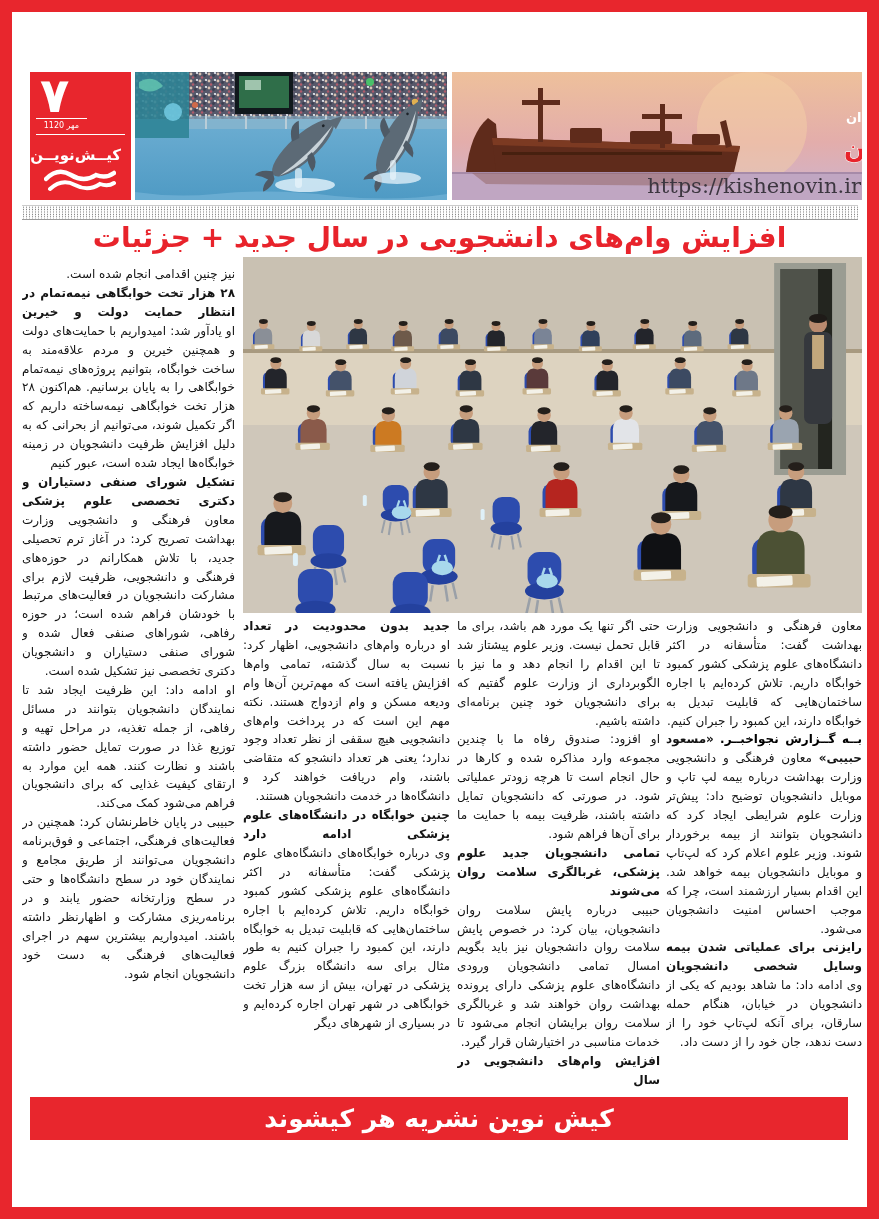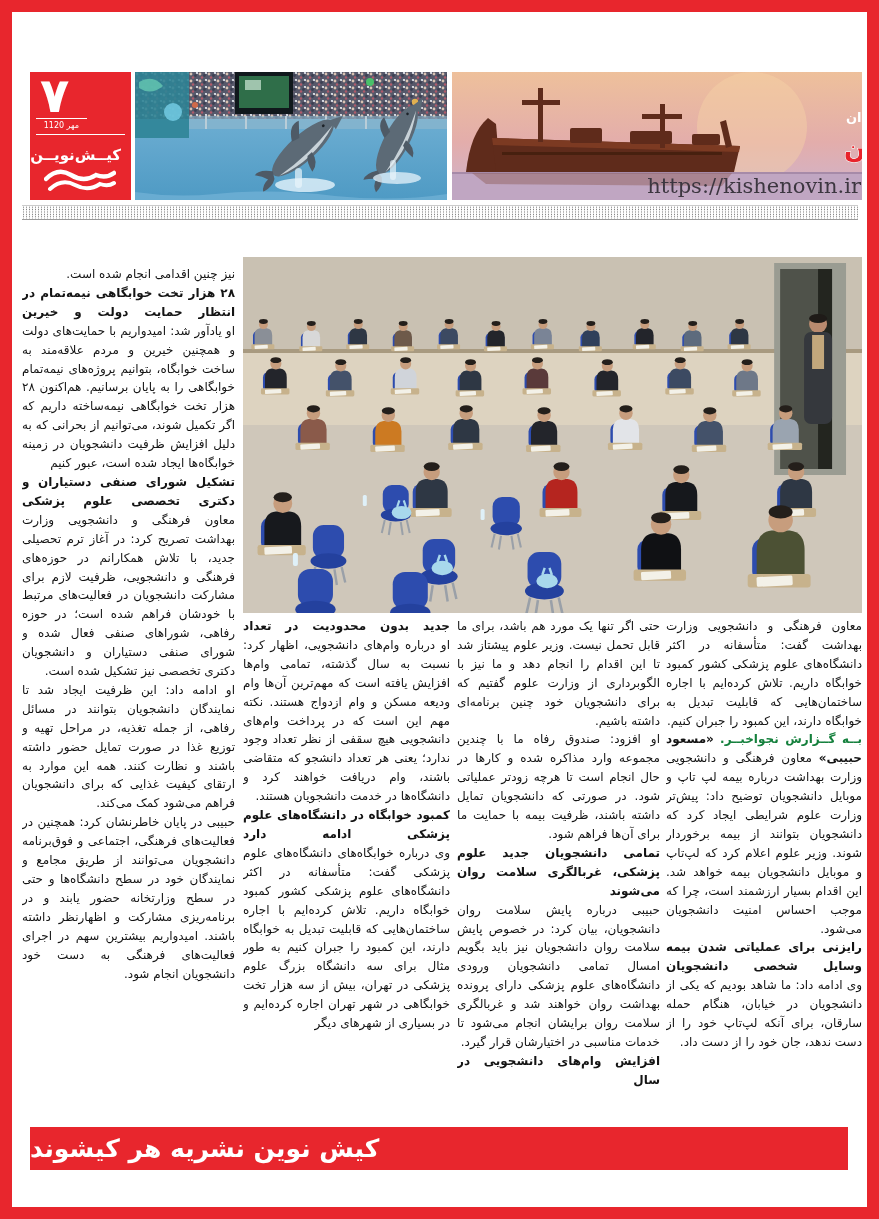--- a/index.html
+++ b/index.html
@@ -34,26 +34,26 @@
   .exam-photo{position:absolute;left:243px;top:257px;width:619px;height:356px;}
 
   .col{position:absolute;direction:rtl;text-align:justify;font-size:12px;line-height:18.9px;
     color:#141414;overflow:hidden;}
   .col p{margin:0;}
   .col-left{left:22px;top:265px;width:213px;height:828px;}
   .col-midleft{left:243px;top:617px;width:207px;height:473px;}
   .col-midright{left:457px;top:617px;width:203px;height:473px;}
   .col-right{left:666px;top:617px;width:196px;height:473px;}
   .subhead{font-weight:bold;text-align:justify;text-align-last:justify;}
-  .redbold{color:#15803d;font-weight:bold;}
+  .redbold{color:#000000;font-weight:bold;}
   .boldname{font-weight:bold;}
 
   .banner{position:absolute;left:30px;top:1097px;width:818px;height:43px;background:#e8262d;
-    color:#ffffff;display:flex;align-items:center;justify-content:flex-end;
-    font-size:25px;font-weight:bold;direction:rtl;margin-top:30px;}
+    color:#ffffff;display:flex;align-items:center;justify-content:center;
+    font-size:25px;font-weight:bold;direction:rtl;}
 </style>
 </head>
 <body>
 
 <div class="page">
 
   <div class="frame top"></div>
   <div class="frame bottom"></div>
   <div class="frame left"></div>
   <div class="frame right"></div>
@@ -160,20 +160,21 @@
       <path d="M50 80 h220 v3 h-220 z" fill="#47200f"></path>
     </g>
     <path d="M20 101 L280 101 L270 114 L34 112 Z" fill="#8d5a57" opacity="0.45"></path>
     <text x="394" y="50" text-anchor="end" font-size="13" font-weight="bold" fill="#ffffff" style="direction:rtl" font-family="DejaVu Sans, sans-serif">نشریه‌ای برای همه کیشوندان</text>
     <text x="392" y="84" text-anchor="end" font-size="25" font-weight="bold" fill="#e8232b" stroke="#ffffff" stroke-width="1" paint-order="stroke" style="direction:rtl" font-family="DejaVu Sans, sans-serif">کیــش‌نویــن</text>
     <text x="409" y="121" text-anchor="end" font-size="21" fill="#3c3640" font-family="DejaVu Serif, serif">https://kishenovin.ir</text>
   </svg>
 
   <div class="dotband"></div>
 
+  <div class="headline">افزایش وام‌های دانشجویی در سال جدید + جزئیات</div>
 
   <svg class="exam-photo" viewBox="0 0 620 356" preserveAspectRatio="none">
     <defs>
       <symbol id="stu" overflow="visible">
         <rect x="0" y="22" width="34" height="30" rx="8" fill="#2d4cae"></rect>
         <path d="M3 30 Q3 18 13 17 L25 17 Q35 18 35 30 L35 50 L3 50 Z" fill="currentColor"></path>
         <circle cx="19" cy="10" r="8.2" fill="#c79d7d"></circle>
         <ellipse cx="19" cy="4.6" rx="8" ry="4.4" fill="#241f1b"></ellipse>
         <rect x="-3" y="46" width="42" height="9" rx="2" fill="#c7b28c"></rect>
         <rect x="3" y="47.5" width="24" height="6.5" rx="1" fill="#f3f1e8" transform="rotate(-3 15 51)"></rect>
@@ -287,21 +288,21 @@
     <p>حتی اگر تنها یک مورد هم باشد، برای ما قابل تحمل نیست. وزیر علوم پیشتاز شد تا این اقدام را انجام دهد و ما نیز با الگوبرداری از وزارت علوم گفتیم که برای دانشجویان خود چنین برنامه‌ای داشته باشیم.</p>
     <p>او افزود: صندوق رفاه ما با چندین مجموعه وارد مذاکره شده و کارها در حال انجام است تا هرچه زودتر عملیاتی شود. در صورتی که دانشجویان تمایل داشته باشند، ظرفیت بیمه با حمایت ما برای آن‌ها فراهم شود.</p>
     <p class="subhead">تمامی دانشجویان جدید علوم پزشکی، غربالگری سلامت روان می‌شوند</p>
     <p>حبیبی درباره پایش سلامت روان دانشجویان، بیان کرد: در خصوص پایش سلامت روان دانشجویان نیز باید بگویم امسال تمامی دانشجویان ورودی دانشگاه‌های علوم پزشکی دارای پرونده بهداشت روان خواهند شد و غربالگری سلامت روان برایشان انجام می‌شود تا خدمات مناسبی در اختیارشان قرار گیرد.</p>
     <p class="subhead">افزایش وام‌های دانشجویی در سال</p>
   </div>
 
   <div class="col col-midleft">
     <p class="subhead">جدید بدون محدودیت در تعداد</p>
     <p>او درباره وام‌های دانشجویی، اظهار کرد: نسبت به سال گذشته، تمامی وام‌ها افزایش یافته است که مهم‌ترین آن‌ها وام ودیعه مسکن و وام ازدواج هستند. نکته مهم این است که در پرداخت وام‌های دانشجویی هیچ سقفی از نظر تعداد وجود ندارد؛ یعنی هر تعداد دانشجو که متقاضی باشند، وام دریافت خواهند کرد و دانشگاه‌ها در خدمت دانشجویان هستند.</p>
-    <p class="subhead">کمبود خوابگاه در دانشگاه‌های علوم پزشکی ادامه دارد</p>
+    <p class="subhead">چنین خوابگاه در دانشگاه‌های علوم پزشکی ادامه دارد</p>
     <p>وی درباره خوابگاه‌های دانشگاه‌های علوم پزشکی گفت: متأسفانه در اکثر دانشگاه‌های علوم پزشکی کشور کمبود خوابگاه داریم. تلاش کرده‌ایم با اجاره ساختمان‌هایی که قابلیت تبدیل به خوابگاه دارند، این کمبود را جبران کنیم به طور مثال برای سه دانشگاه بزرگ علوم پزشکی در تهران، بیش از سه هزار تخت خوابگاهی در شهر تهران اجاره کرده‌ایم و در بسیاری از شهرهای دیگر</p>
   </div>
 
   <div class="col col-left">
     <p>نیز چنین اقدامی انجام شده است.</p>
     <p class="subhead">۲۸ هزار تخت خوابگاهی نیمه‌تمام در انتظار حمایت دولت و خیرین</p>
     <p>او یادآور شد: امیدواریم با حمایت‌های دولت و همچنین خیرین و مردم علاقه‌مند به ساخت خوابگاه، بتوانیم پروژه‌های نیمه‌تمام خوابگاهی را به پایان برسانیم. هم‌اکنون ۲۸ هزار تخت خوابگاهی نیمه‌ساخته داریم که اگر تکمیل شوند، می‌توانیم از بحرانی که به دلیل افزایش ظرفیت دانشجویان در زمینه خوابگاه‌ها ایجاد شده است، عبور کنیم</p>
     <p class="subhead">تشکیل شورای صنفی دستیاران و دکتری تخصصی علوم پزشکی</p>
     <p>معاون فرهنگی و دانشجویی وزارت بهداشت تصریح کرد: در آغاز ترم تحصیلی جدید، با تلاش همکارانم در حوزه‌های فرهنگی و دانشجویی، ظرفیت لازم برای مشارکت دانشجویان در فعالیت‌های مرتبط با خودشان فراهم شده است؛ در حوزه رفاهی، شوراهای صنفی فعال شده و شورای صنفی دستیاران و دانشجویان دکتری تخصصی نیز تشکیل شده است.</p>
     <p>او ادامه داد: این ظرفیت ایجاد شد تا نمایندگان دانشجویان بتوانند در مسائل رفاهی، از جمله تغذیه، در مراحل تهیه و توزیع غذا در صورت تمایل حضور داشته باشند و نظارت کنند. همه این موارد به ارتقای کیفیت غذایی که برای دانشجویان فراهم می‌شود کمک می‌کند.</p>

